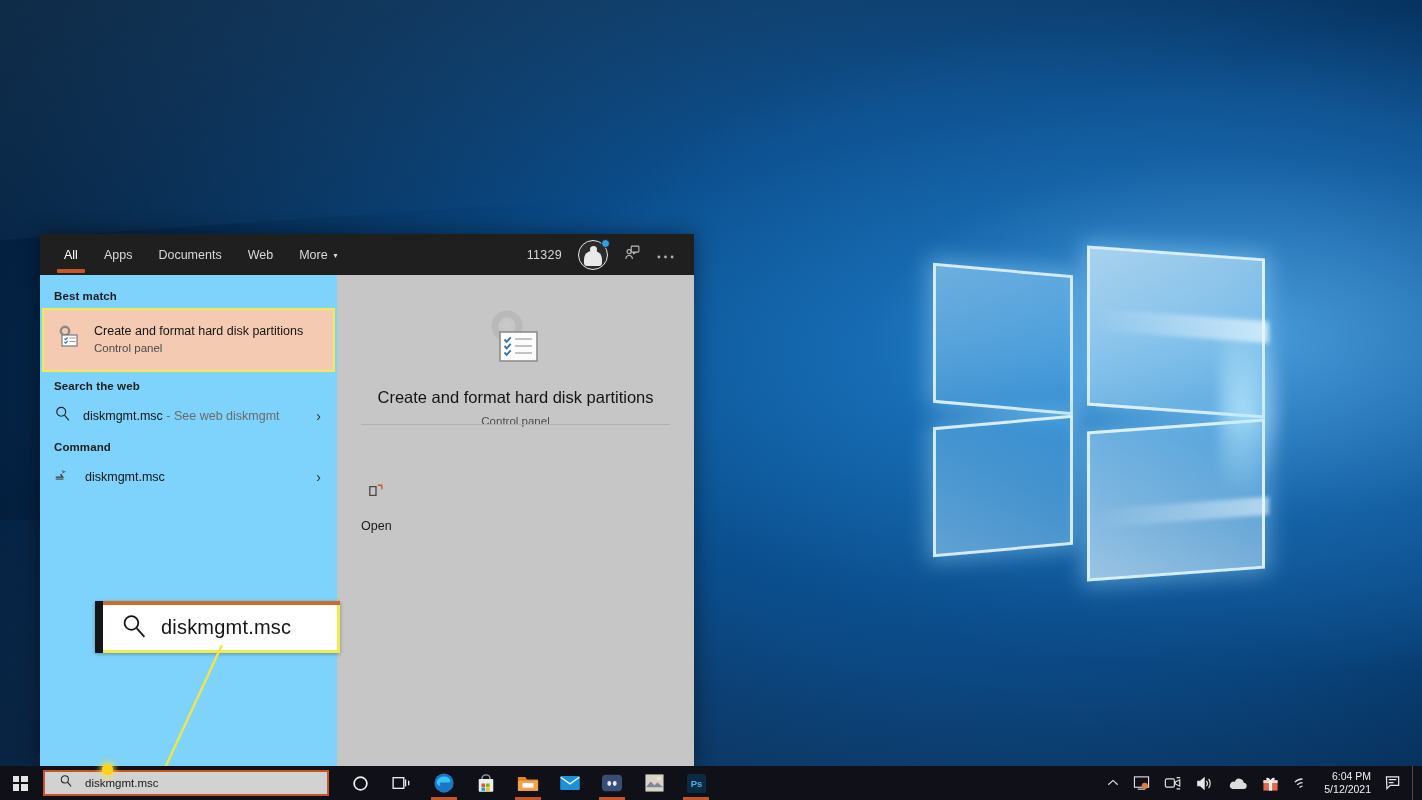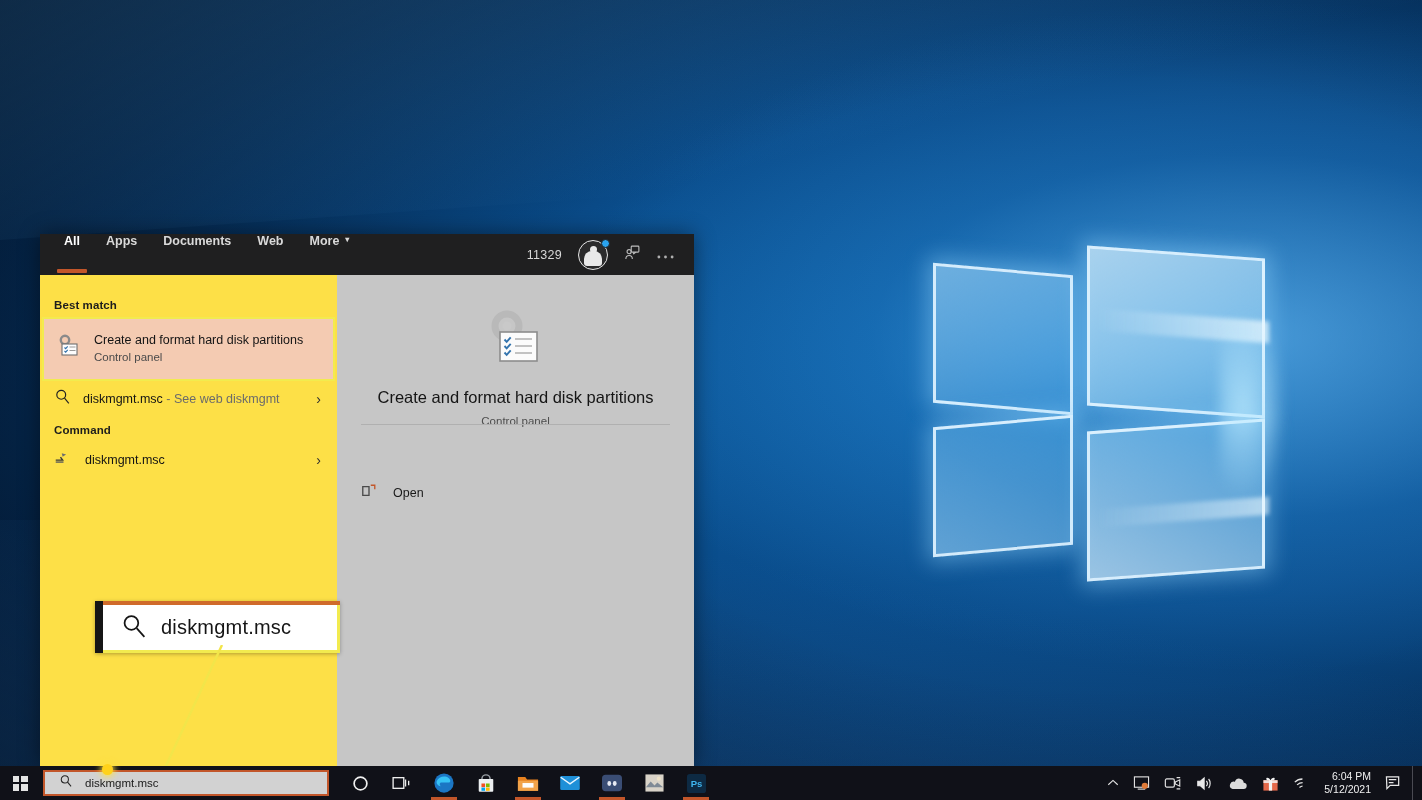--- a/index.html
+++ b/index.html
@@ -71,22 +71,22 @@
   #search-panel {
     position: absolute; left: 40px; top: 234px; width: 654px; height: 532px;
     display: flex; flex-direction: column;
     box-shadow: 0 0 20px rgba(0,0,0,0.45);
   }
   #tabbar {
     height: 41px; background: #1f1f20; color: #e8e8e8;
     display: flex; align-items: center; position: relative; flex: 0 0 41px;
   }
   .tab {
-    position: relative; height: 41px; display: flex; align-items: flex-start;
-    padding: 0 13px; font-size: 12.5px; color: #d9d9d9; cursor: default; font-weight: bold;
+    position: relative; height: 41px; display: flex; align-items: center;
+    padding: 0 13px; font-size: 12.5px; color: #d9d9d9; cursor: default;
   }
   .tab:first-child { margin-left: 11px; }
   .tab.active { color: #ffffff; }
   .tab.active:after {
     content: ""; position: absolute; left: 6px; right: 6px; bottom: 2px;
     height: 4px; background: #c2562a; border-radius: 1px;
   }
   .caret { display: inline-block; margin-left: 6px; font-size: 8px; transform: translateY(1px); }
   .tab-right {
     margin-left: auto; display: flex; align-items: center; gap: 16px;
@@ -110,21 +110,21 @@
   .badge-dot {
     position: absolute; right: -2px; top: -1px; width: 9px; height: 9px;
     border-radius: 50%; background: #2aa3ef; border: 1px solid #1f1f20;
   }
   .tico { opacity: .85; }
 
   #panel-body { flex: 1; display: flex; min-height: 0; }
 
   
   #results {
-    width: 297px; background: #fde047; padding-top: 16px; position: relative;
+    width: 297px; background: #7dd3fc; padding-top: 7px; position: relative;
   }
   .group-head {
     font-size: 11.5px; font-weight: bold; color: #1d1d1d;
     padding: 8px 0 6px 14px; letter-spacing: .1px;
   }
   .res-row {
     display: flex; align-items: center; gap: 12px;
     padding: 7px 10px 7px 14px; cursor: default; min-height: 34px;
   }
   .res-text { flex: 1; min-width: 0; }
@@ -146,21 +146,21 @@
     flex: 1; background: #c6c6c6; display: flex; flex-direction: column;
     align-items: center; padding-top: 33px; position: relative;
   }
   #prev-icon { width: 66px; height: 62px; position: relative; margin-bottom: 18px; }
   #prev-title { font-size: 16.5px; color: #151515; }
   #prev-sub { font-size: 11.5px; color: #4d4d4d; margin-top: 8px; }
   #prev-div {
     position: absolute; left: 24px; right: 24px; top: 149px; height: 1px; background: #b0b0b0;
   }
   #open-row {
-    position: absolute; left: 24px; top: 208px; display: flex; align-items: center; gap: 16px;
+    position: absolute; left: 24px; top: 208px; display: flex; align-items: center; gap: 16px; flex-direction: column;
   }
   #open-label { font-size: 12.5px; color: #1a1a1a; }
 
   
   #callout {
     position: absolute; left: 95px; top: 601px; width: 245px; height: 52px;
     background: #ffffff; border: 3px solid #f2eb4f;
     display: flex; align-items: center; gap: 14px; padding-left: 22px;
     box-shadow: 0 1px 4px rgba(0,0,0,.3);
   }
@@ -301,20 +301,21 @@
               <path d="M13.5 14h6M13.5 17.5h6" stroke="#9a9a9a" stroke-width="1"></path>
             </svg>
           </span>
           <span class="res-text">
             <div class="res-title">Create and format hard disk partitions</div>
             <div class="res-sub">Control panel</div>
           </span>
         </div>
       </div>
 
+      <div class="group-head">Search the web</div>
 
       <div class="res-row">
         <span>
           <svg width="17" height="17" viewBox="0 0 20 20" fill="none" stroke="#222" stroke-width="1.4">
             <circle cx="8.5" cy="8" r="5.2"></circle>
               <path d="M12.4 12l5 6"></path>
           </svg>
         </span>
         <span class="res-text">
           <div class="res-title"><span>diskmgmt.msc</span><span class="muted"> - See web diskmgmt</span></div>

